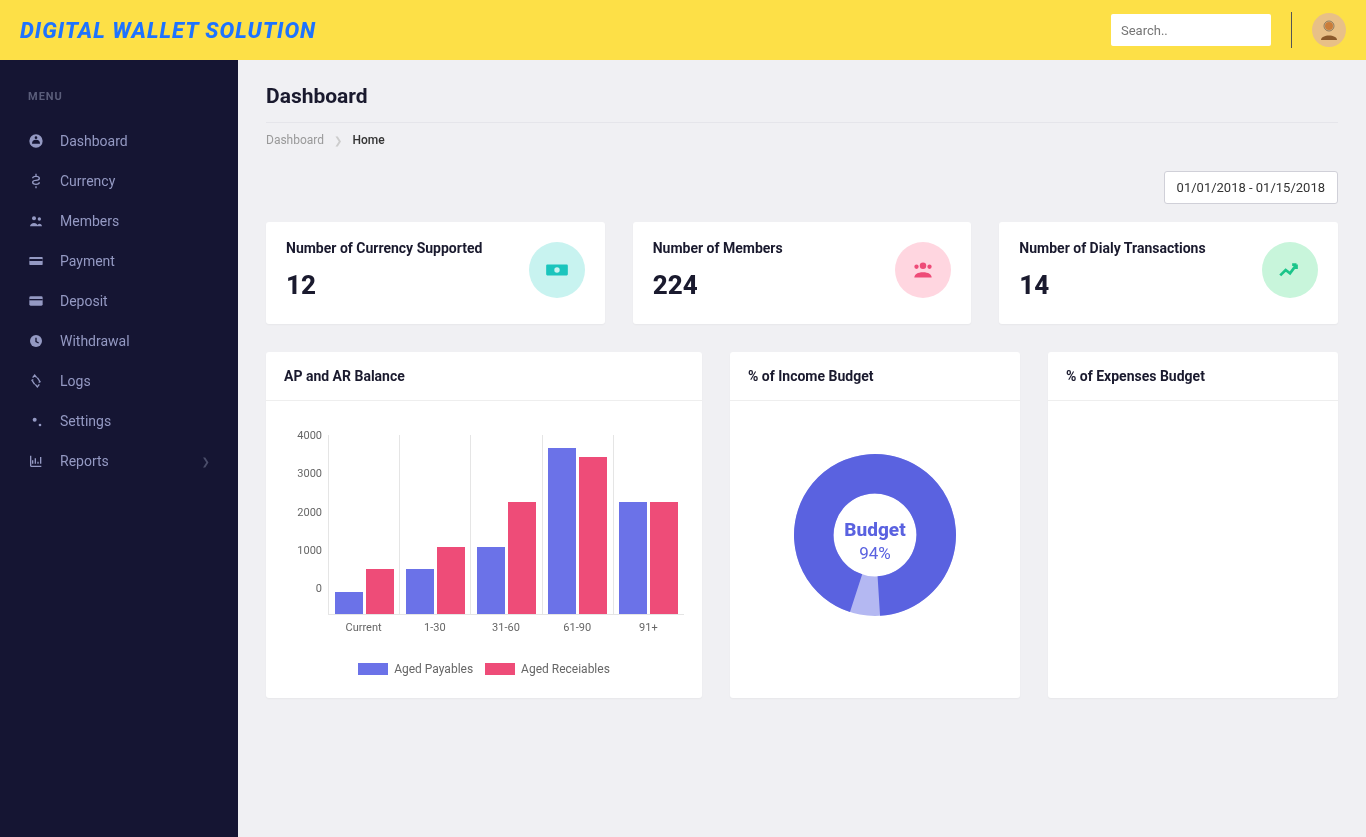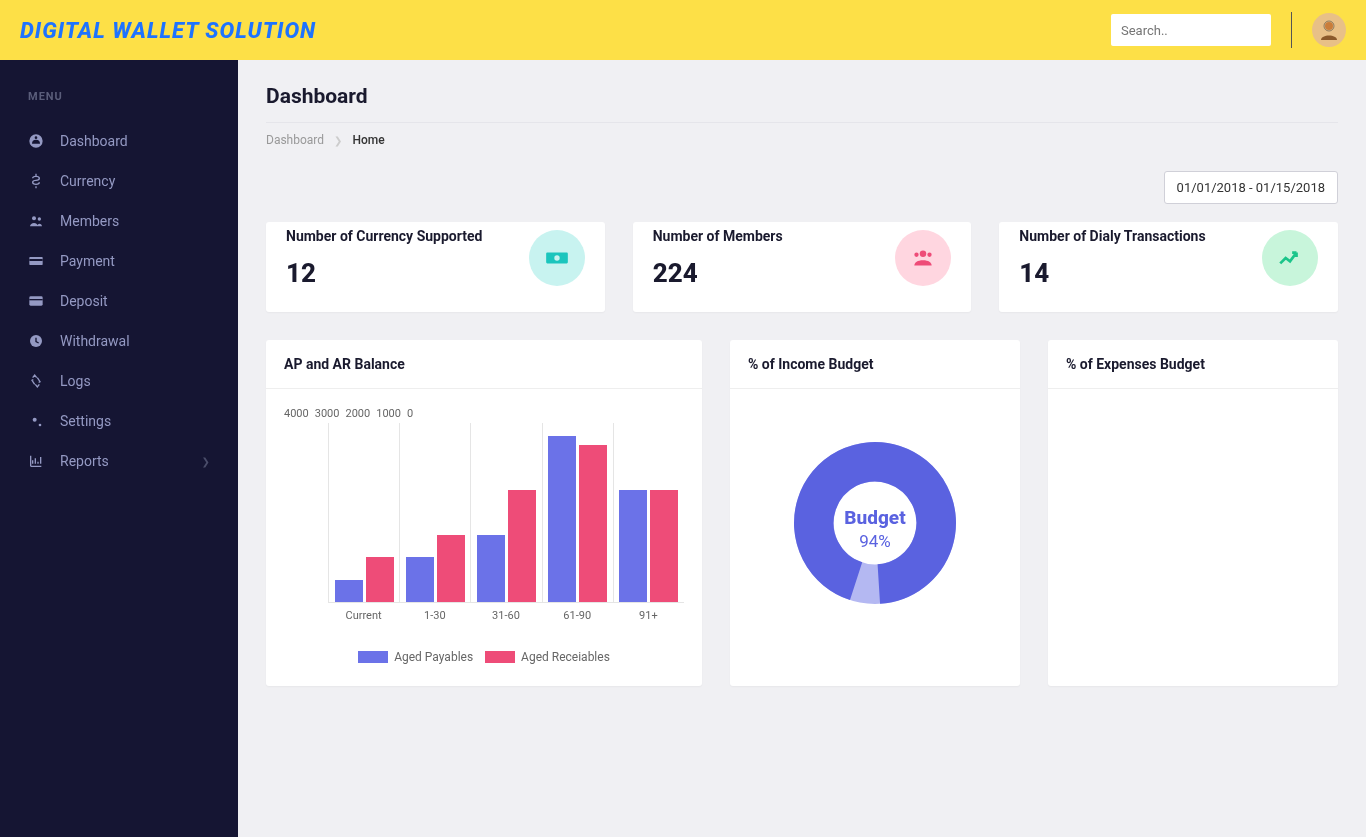--- a/index.html
+++ b/index.html
@@ -24,38 +24,38 @@
     .page-title { font-size: 21px; font-weight: 700; color: #1a1a2e; margin-bottom: 14px; }
     .page-header-line { border-bottom: 1px solid #e5e5ea; margin-bottom: 10px; }
     .breadcrumb { font-size: 12px; color: #999; display: flex; align-items: center; gap: 10px; margin-bottom: 24px; }
     .breadcrumb .home { color: #333; font-weight: 500; }
     .breadcrumb-sep { color: #ccc; font-size: 10px; }
     
     .date-row { display: flex; justify-content: flex-end; margin-bottom: 18px; }
     .date-range { background: #fff; border: 1px solid #d0d0d8; border-radius: 3px; padding: 8px 12px; font-size: 13px; color: #333; cursor: pointer; }
     
     .stats-row { display: flex; gap: 28px; margin-bottom: 28px; }
-    .stat-card { flex: 1; background: #fff; border-radius: 3px; padding: 6px 20px 24px; box-shadow: 0 1px 2px rgba(0,0,0,0.04); display: flex; align-items: center; justify-content: space-between; }
+    .stat-card { flex: 1; background: #fff; border-radius: 3px; padding: 18px 20px 24px; box-shadow: 0 1px 2px rgba(0,0,0,0.04); display: flex; align-items: center; justify-content: space-between; }
     .stat-left { flex: 1; }
     .stat-label { font-size: 14px; font-weight: 700; color: #1a1a2e; margin-bottom: 14px; }
     .stat-value { font-size: 26px; font-weight: 800; color: #1a1a2e; }
     .stat-icon { width: 56px; height: 56px; border-radius: 50%; display: flex; align-items: center; justify-content: center; }
     .stat-icon.teal { background: #c8f3f0; color: #1bc5bd; }
     .stat-icon.pink { background: #ffd6e0; color: #ee4c78; }
     .stat-icon.green { background: #c8f5db; color: #1bc58a; }
     
     .charts-row { display: flex; gap: 28px; }
     .chart-card { background: #fff; border-radius: 3px; box-shadow: 0 1px 2px rgba(0,0,0,0.04); }
     .chart-card.large { width: 436px; }
     .chart-card.small { flex: 1; }
     .chart-header { padding: 16px 18px; border-bottom: 1px solid #eee; font-size: 14px; font-weight: 700; color: #1a1a2e; }
     .chart-body { padding: 14px 18px 22px; }
     
     .bar-chart { position: relative; height: 200px; display: flex; align-items: flex-end; padding-left: 44px; }
-    .bar-y-axis { position: absolute; left: 0; top: 4px; bottom: 20px; width: 44px; display: flex; flex-direction: row; justify-content: space-between; }
+    .bar-y-axis { position: absolute; left: 0; top: 14px; bottom: 20px; width: 44px; display: flex; flex-direction: column; justify-content: space-between; }
     .bar-y-tick { font-size: 11px; color: #666; text-align: right; padding-right: 6px; }
     .bar-group { flex: 1; display: flex; align-items: flex-end; justify-content: center; gap: 3px; height: 180px; border-left: 1px solid #e5e5e5; border-bottom: 1px solid #e5e5e5; }
     .bar-group:first-child { border-left: none; }
     .bar { width: 28px; }
     .bar.payable { background: #6b72e8; }
     .bar.receivable { background: #ee4c78; }
     .bar-x-labels { display: flex; padding-left: 44px; margin-top: 6px; }
     .bar-x-label { flex: 1; text-align: center; font-size: 11px; color: #666; }
     .bar-legend { display: flex; justify-content: center; gap: 12px; margin-top: 28px; font-size: 12px; color: #666; align-items: center; }
     .legend-swatch { display: inline-block; width: 30px; height: 12px; margin-right: 6px; vertical-align: middle; }

